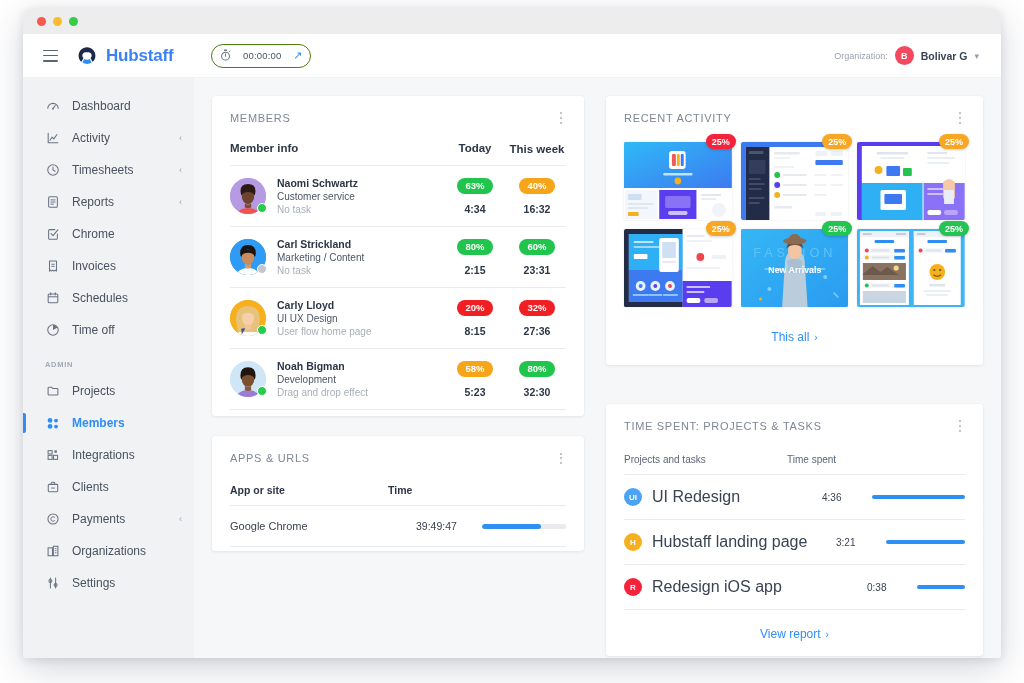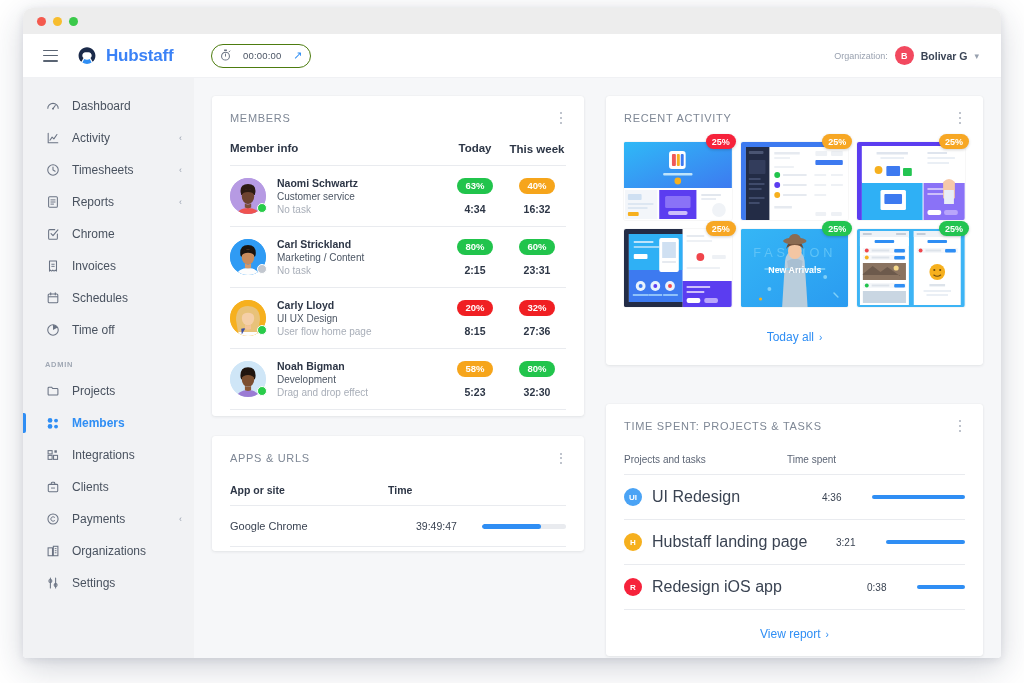--- a/index.html
+++ b/index.html
@@ -890,21 +890,21 @@
                   <rect x="68" y="61" width="28" height="2" fill="#eaeff5"></rect>
                   <rect x="71" y="65" width="22" height="2" fill="#eaeff5"></rect>
                 </svg>
               </div>
               <span class="badge green">25%</span>
             </div>
           </div>
 
           <div class="link-row">
             <span class="link">
-              <span>Today all</span>
+              <span>This all</span>
               <span class="chev">›</span>
             </span>
           </div>
         </div>
 
         <div class="card" style="padding-bottom:0;">
           <div class="card-title">TIME SPENT: PROJECTS &amp; TASKS</div>
           <div class="kebab">
               <i></i>
               <i></i>

